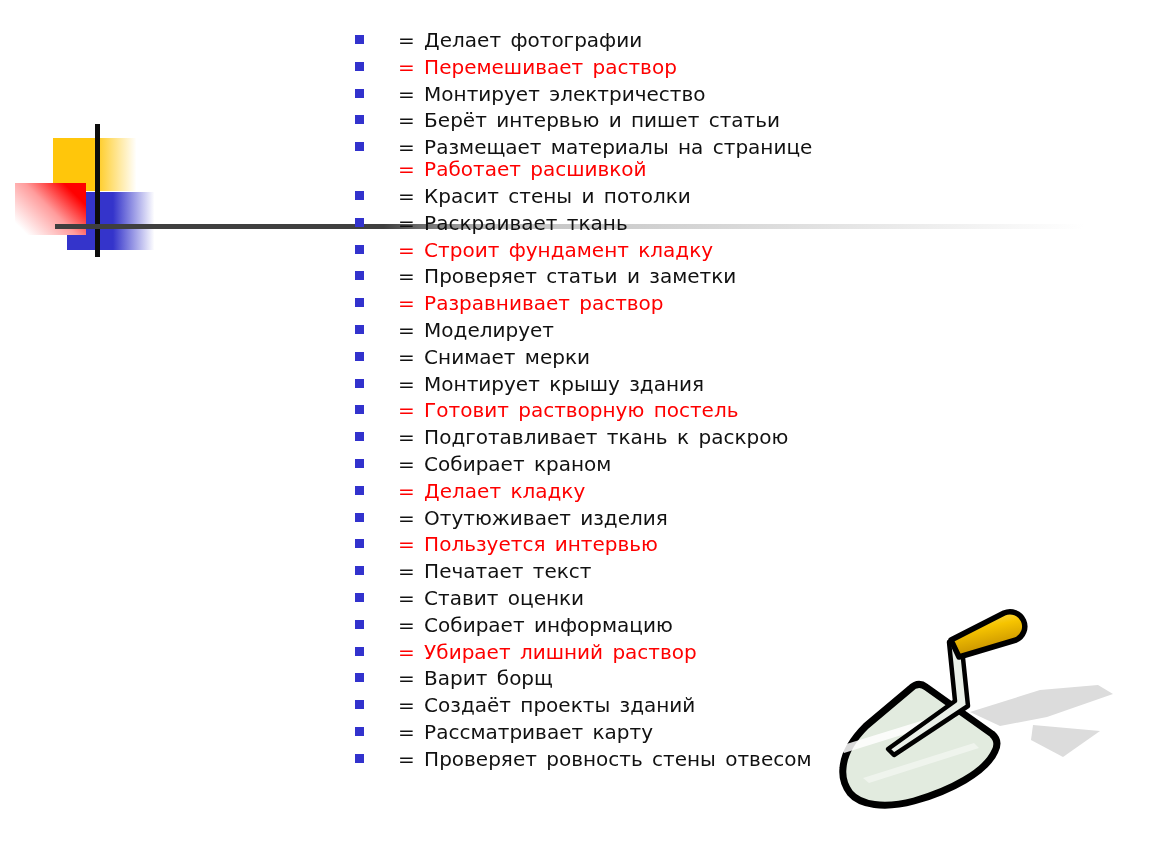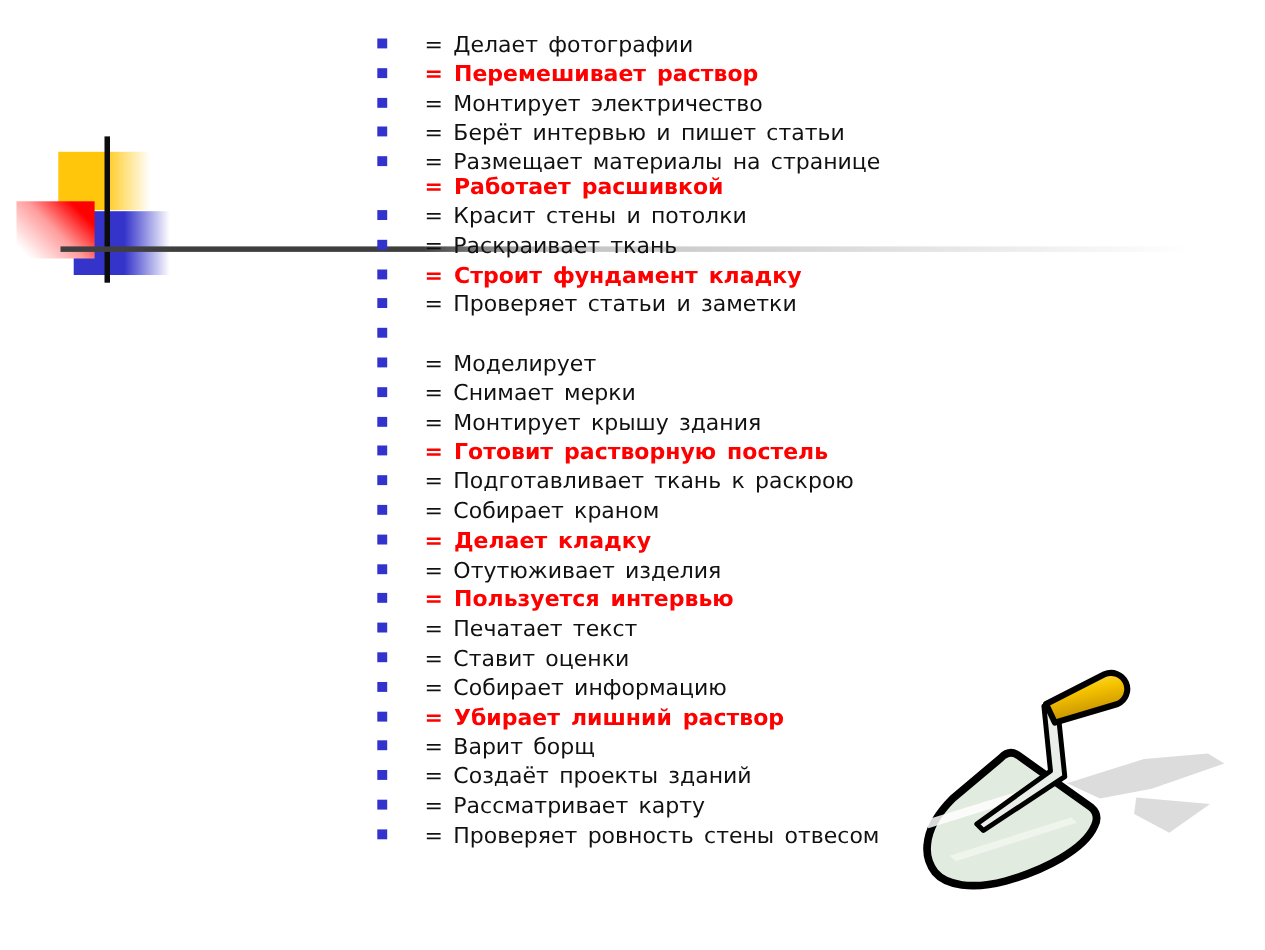--- a/index.html
+++ b/index.html
@@ -28,32 +28,32 @@
   .vline{
     left:95px;top:124px;width:5px;height:133px;
     background:#0c0c0c;
   }
   .hline{
     left:55px;top:224px;width:1095px;height:5px;
     background:linear-gradient(to right,#3f3f3f 0%,#3f3f3f 30%,#c2c2c2 40%,#d8d8d8 62%,rgba(255,255,255,0) 94%);
   }
 
   
-  .list{position:absolute;left:343px;top:28px;z-index:3;}
+  .list{position:absolute;left:355px;top:28px;z-index:3;}
   .row{position:relative;height:26.8px;padding-left:43px;white-space:nowrap;}
   .row.tight{height:22px;}
   .bullet{
     position:absolute;left:0;top:7px;width:9px;height:9px;
     background:var(--c-bullet,#3232cd);
   }
   .txt{
     font-size:20px;line-height:24px;word-spacing:3px;
     color:var(--c-text,#111111);
   }
-  .txt.hl{color:var(--c-hl,#fe0000);font-weight:bold;}
+  .txt.hl{color:var(--c-hl,#fe0000);}
 
   
   .trowel{position:absolute;left:833px;top:605px;z-index:1;}
 </style>
 </head>
 <body>
 
 <div class="slide">
 
   <div class="deco">
@@ -68,21 +68,21 @@
       <div class="row"><span class="bullet"></span><span class="txt">= Делает фотографии</span></div>
       <div class="row"><span class="bullet"></span><span class="txt hl">= Перемешивает раствор</span></div>
       <div class="row"><span class="bullet"></span><span class="txt">= Монтирует электричество</span></div>
       <div class="row"><span class="bullet"></span><span class="txt">= Берёт интервью и пишет статьи</span></div>
       <div class="row tight"><span class="bullet"></span><span class="txt">= Размещает материалы на странице</span></div>
       <div class="row"><span class="txt hl">= Работает расшивкой</span></div>
       <div class="row"><span class="bullet"></span><span class="txt">= Красит стены и потолки</span></div>
       <div class="row"><span class="bullet"></span><span class="txt">= Раскраивает ткань</span></div>
       <div class="row"><span class="bullet"></span><span class="txt hl">= Строит фундамент кладку</span></div>
       <div class="row"><span class="bullet"></span><span class="txt">= Проверяет статьи и заметки</span></div>
-      <div class="row"><span class="bullet"></span></div>
+      <div class="row"><span class="bullet"></span><span class="txt hl">= Разравнивает раствор</span></div>
       <div class="row"><span class="bullet"></span><span class="txt">= Моделирует</span></div>
       <div class="row"><span class="bullet"></span><span class="txt">= Снимает мерки</span></div>
       <div class="row"><span class="bullet"></span><span class="txt">= Монтирует крышу здания</span></div>
       <div class="row"><span class="bullet"></span><span class="txt hl">= Готовит растворную постель</span></div>
       <div class="row"><span class="bullet"></span><span class="txt">= Подготавливает ткань к раскрою</span></div>
       <div class="row"><span class="bullet"></span><span class="txt">= Собирает краном</span></div>
       <div class="row"><span class="bullet"></span><span class="txt hl">= Делает кладку</span></div>
       <div class="row"><span class="bullet"></span><span class="txt">= Отутюживает изделия</span></div>
       <div class="row"><span class="bullet"></span><span class="txt hl">= Пользуется интервью</span></div>
       <div class="row"><span class="bullet"></span><span class="txt">= Печатает текст</span></div>

